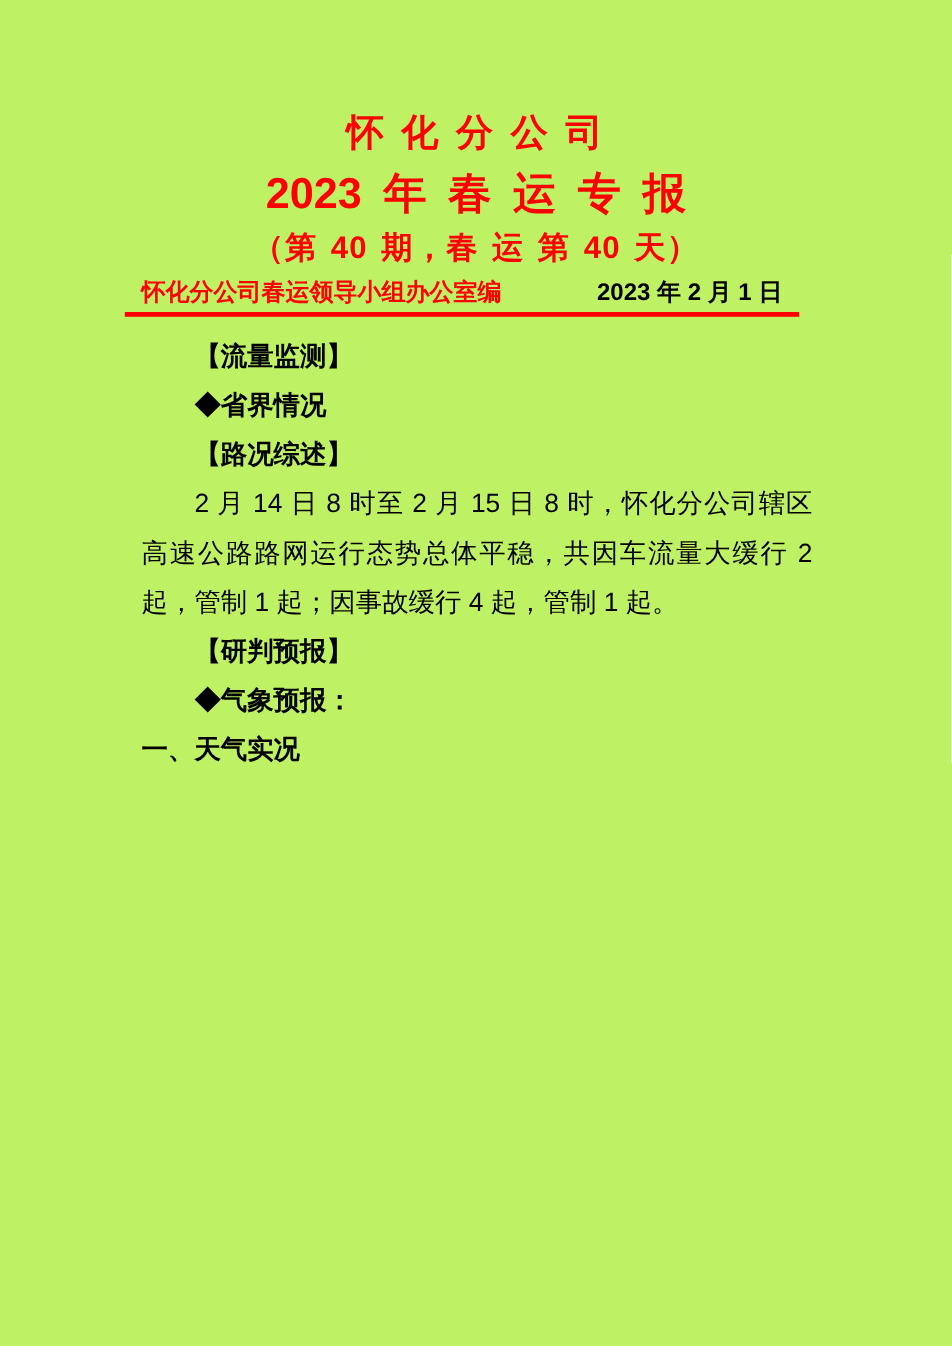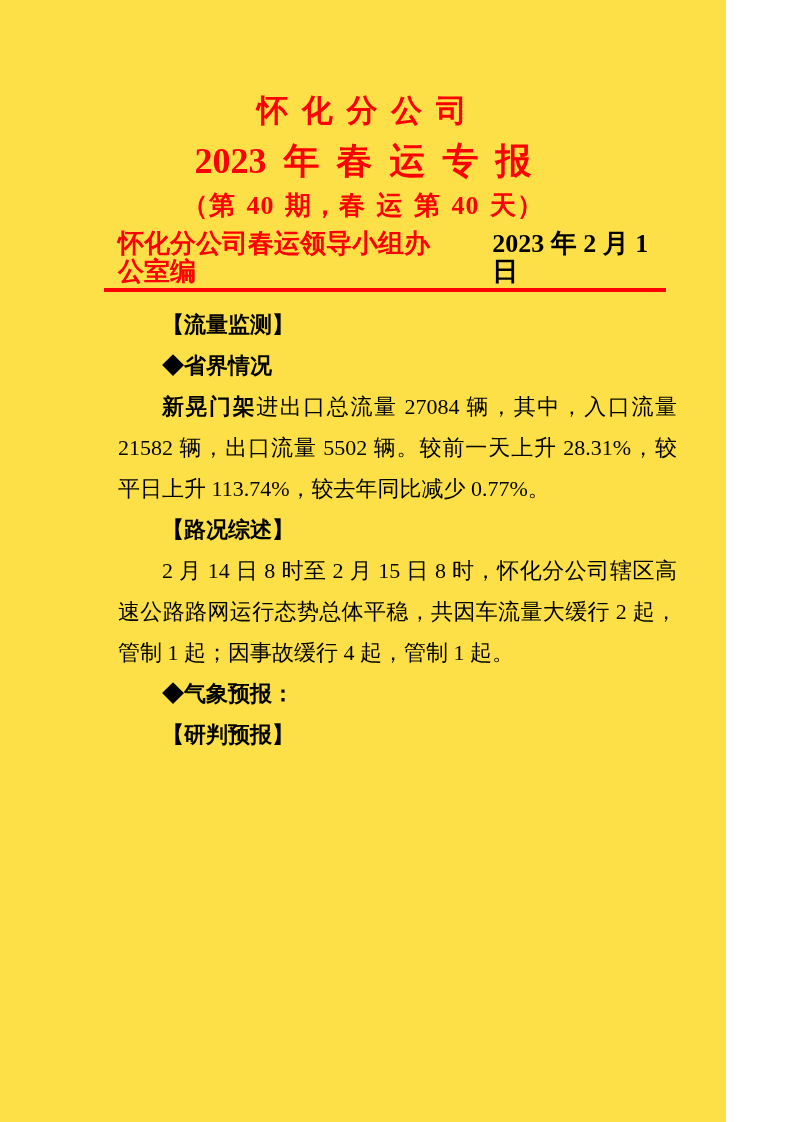--- a/index.html
+++ b/index.html
@@ -1,22 +1,22 @@
 <!DOCTYPE html>
 <html><head>
 <meta charset="utf-8">
 <style>
   html, body { margin: 0; padding: 0; background: #ffffff; }
   .page {
     position: relative;
-    width: 726px;
+    width: 793px;
     height: 1122px;
-    background: #fde047;
+    background: #bef264;
     overflow: hidden;
-    font-family: Liberation Serif, serif;
+    font-family: Liberation Sans, sans-serif;
     color: #000000;
   }
   
   .title-block {
     padding-top: 86px;
     text-align: center;
     color: #ff0000;
     font-weight: bold;
   }
   .title-line1 {
@@ -38,21 +38,21 @@
   }
   
   .masthead {
     box-sizing: border-box;
     margin: 4px 0 0 104px;
     width: 562px;
     padding: 0 14px;
     display: flex;
     justify-content: space-between;
     align-items: flex-end;
-    font-size: 26px;
+    font-size: 20px;
     line-height: 28px;
     font-weight: bold;
     gap: 44px;
   }
   .masthead .editor { color: #ff0000; }
   .masthead .date   { color: #000000; }
   .red-rule {
     margin: 2px 0 0 104px;
     width: 562px;
     height: 4px;
@@ -95,27 +95,27 @@
 
   <div class="red-rule"></div>
 
   <div class="body-text">
 
     <p class="sec-head">【流量监测】</p>
 
 
     <p class="sec-head">◆省界情况</p>
 
-    <p class="para"><span class="bold-lead">新晃门架</span><span>进出口总流量 27084 辆，其中，入口流量 21582 辆，出口流量 5502 辆。较前一天上升 28.31%，较平日上升 113.74%，较去年同比减少 0.77%。</span></p>
 
 
     <p class="sec-head">【路况综述】</p>
 
     <p class="para">2 月 14 日 8 时至 2 月 15 日 8 时，怀化分公司辖区高速公路路网运行态势总体平稳，共因车流量大缓行 2 起，管制 1 起；因事故缓行 4 起，管制 1 起。</p>
 
+    <p class="sec-head">【研判预报】</p>
+
     <p class="sec-head">◆气象预报：</p>
 
-    <p class="sec-head">【研判预报】</p>
-
+    <p class="sec-head no-indent">一、天气实况</p>
 
   </div>
 
 </div>
 
 </body></html>

